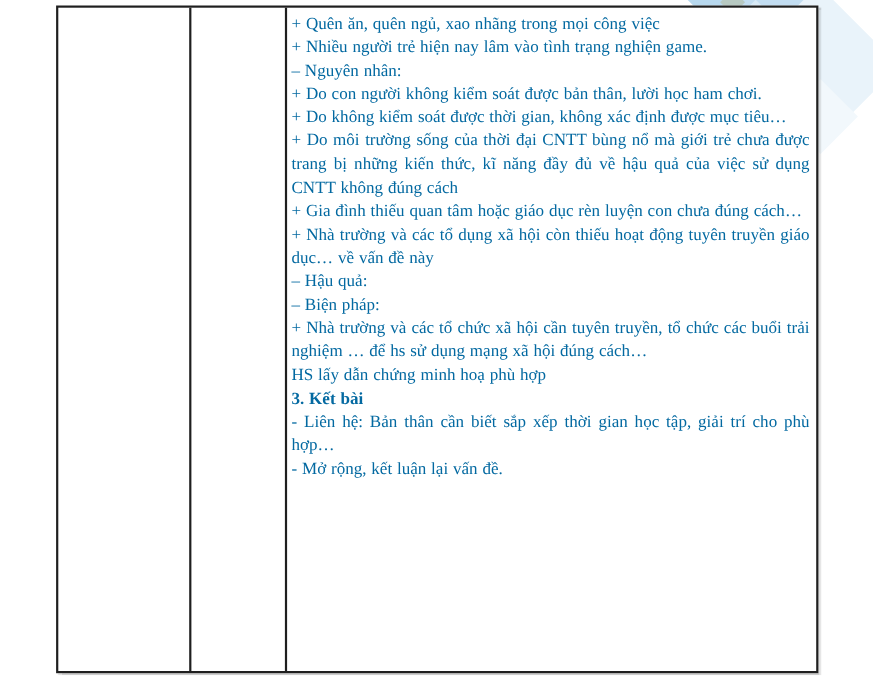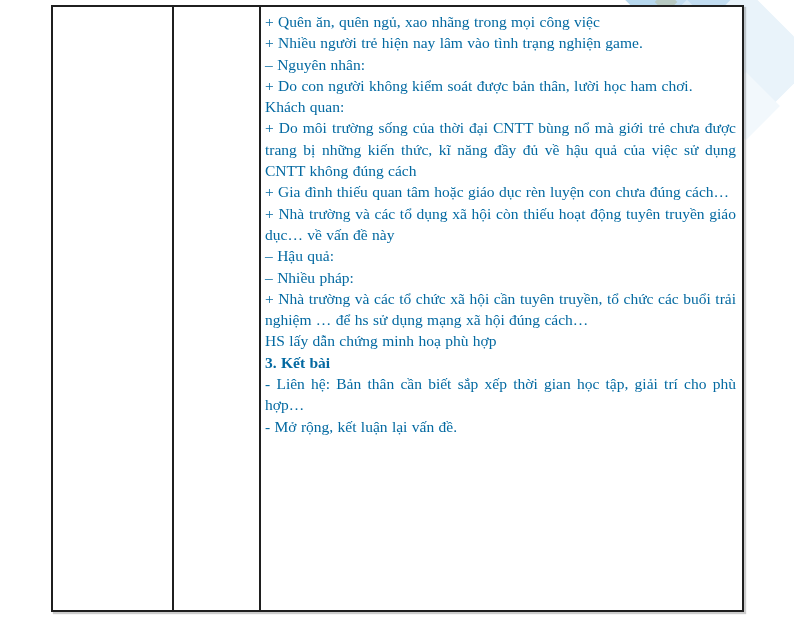--- a/index.html
+++ b/index.html
@@ -89,25 +89,25 @@
 </div>
 
 <div class="doc-table">
   <div class="col col-1"></div>
   <div class="col col-2"></div>
   <div class="col col-3">
     <p>+ Quên ăn, quên ngủ, xao nhãng trong mọi công việc</p>
     <p>+ Nhiều người trẻ hiện nay lâm vào tình trạng nghiện game.</p>
     <p>– Nguyên nhân:</p>
     <p>+ Do con người không kiểm soát được bản thân, lười học ham chơi.</p>
-    <p>Khách quan:</p>
+    <p>+ Do không kiểm soát được thời gian, không xác định được mục tiêu…</p>
     <p>+ Do môi trường sống của thời đại CNTT bùng nổ mà giới trẻ chưa được trang bị những kiến thức, kĩ năng đầy đủ về hậu quả của việc sử dụng CNTT không đúng cách</p>
     <p>+ Gia đình thiếu quan tâm hoặc giáo dục rèn luyện con chưa đúng cách…</p>
     <p>+ Nhà trường và các tổ dụng xã hội còn thiếu hoạt động tuyên truyền giáo dục… về vấn đề này</p>
     <p>– Hậu quả:</p>
-    <p>– Nhiều pháp:</p>
+    <p>– Biện pháp:</p>
     <p>+ Nhà trường và các tổ chức xã hội cần tuyên truyền, tổ chức các buổi trải nghiệm … để hs sử dụng mạng xã hội đúng cách…</p>
     <p>HS lấy dẫn chứng minh hoạ phù hợp</p>
     <p class="bold">3. Kết bài</p>
     <p>- Liên hệ: Bản thân cần biết sắp xếp thời gian học tập, giải trí cho phù hợp…</p>
     <p>- Mở rộng, kết luận lại vấn đề.</p>
   </div>
 </div>
 
 </body></html>

